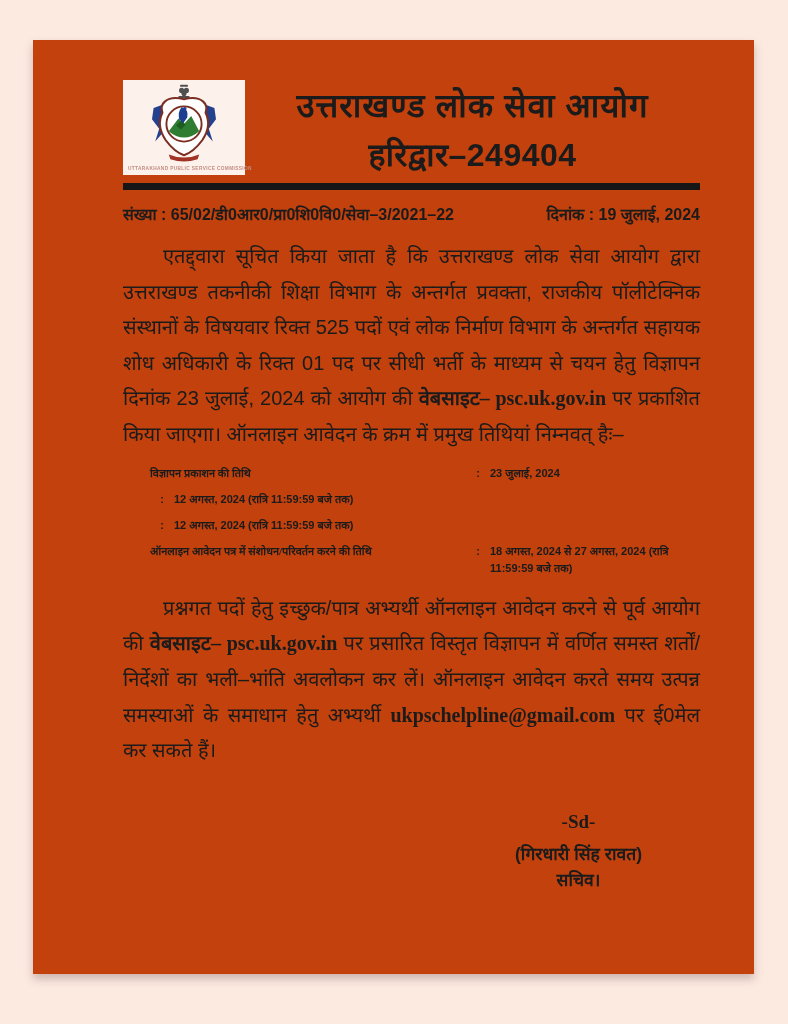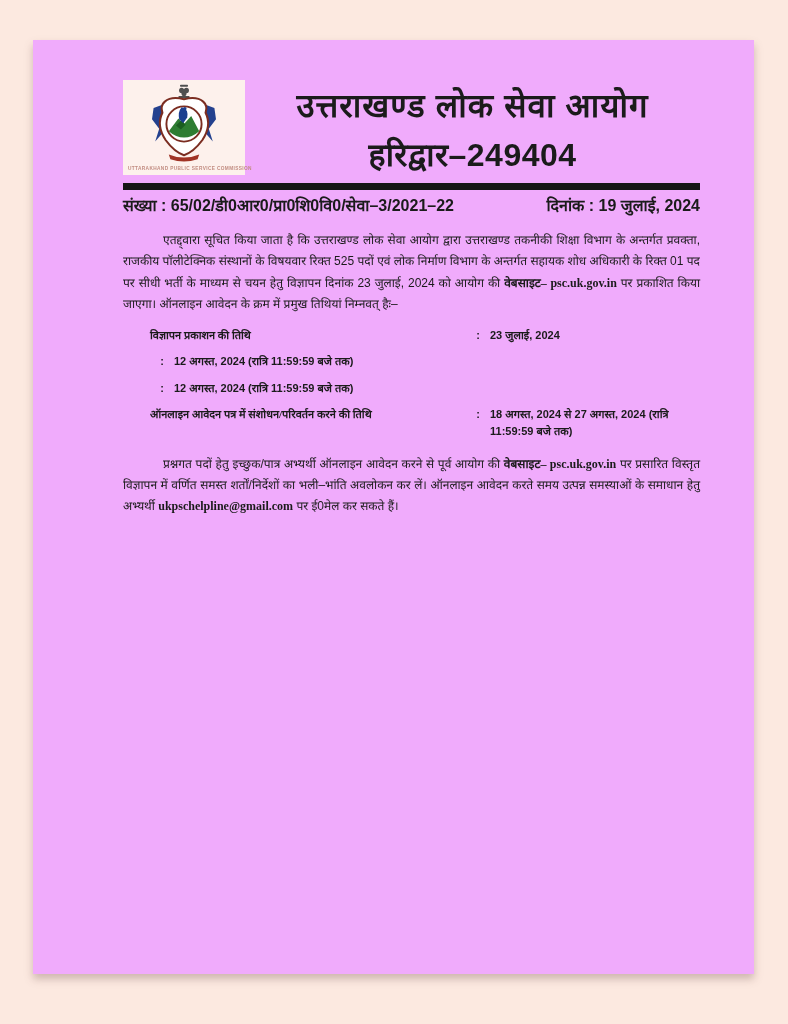--- a/index.html
+++ b/index.html
@@ -9,21 +9,21 @@
     background:#fcE9E0;
     background-color:#fce9e0;
     font-family:"Liberation Sans","DejaVu Sans",sans-serif;
     color:#1b1b1b;
     overflow:hidden;
   }
   .paper {
     position:absolute;
     left:33px; top:40px;
     width:721px; height:934px;
-    background:#f0abfc;
+    background:#c2410c;
     box-shadow:0 5px 8px rgba(120,90,85,0.35);
     padding:40px 54px 38px 90px;
   }
   
   .header { display:flex; align-items:flex-start; }
   .logo {
     width:122px;
     background:#fdf1ec;
     padding:3px 2px 4px 2px;
     text-align:center;
@@ -55,38 +55,38 @@
   .rule {
     margin-top:8px;
     height:2px;
     border-top:5px solid #161616;
     border-bottom:2px solid #161616;
   }
   
   .meta {
     display:flex;
     justify-content:space-between;
-    margin-top:4px;
+    margin-top:13px;
     font-weight:700;
     font-size:16px;
     white-space:nowrap;
   }
   
   .heading {
     text-align:center;
     font-size:19px;
     font-weight:700;
     text-decoration:underline;
     text-underline-offset:3px;
     margin-top:16px;
   }
   
   .para {
     margin-top:14px;
-    font-size:12px;
+    font-size:20px;
     line-height:1.78;
     text-align:justify;
     text-indent:40px;
   }
   .bold-latin {
     font-family:"Liberation Serif","DejaVu Serif",serif;
     font-weight:700;
   }
   
   .dates { margin:12px 0 4px 27px; }
@@ -188,14 +188,19 @@
     </div>
     <div class="drow">
       <span class="dlabel">ऑनलाइन आवेदन पत्र में संशोधन/परिवर्तन करने की तिथि</span>
       <span class="dsep">:</span>
       <span class="dvalue">18 अगस्त, 2024 से 27 अगस्त, 2024 (रात्रि 11:59:59 बजे तक)</span>
     </div>
   </div>
 
   <p class="para"><span>प्रश्नगत पदों हेतु इच्छुक/पात्र अभ्यर्थी ऑनलाइन आवेदन करने से पूर्व आयोग की </span><span class="bold-latin">वेबसाइट– psc.uk.gov.in</span><span> पर प्रसारित विस्तृत विज्ञापन में वर्णित समस्त शर्तों/निर्देशों का भली–भांति अवलोकन कर लें। ऑनलाइन आवेदन करते समय उत्पन्न समस्याओं के समाधान हेतु अभ्यर्थी </span><span class="bold-latin">ukpschelpline@gmail.com</span><span> पर ई0मेल कर सकते हैं।</span></p>
 
+  <div class="signature">
+    <div class="sig-sd">-Sd-</div>
+    <div class="sig-name">(गिरधारी सिंह रावत)</div>
+    <div class="sig-title">सचिव।</div>
+  </div>
 
 </div>
 
 </body></html>

